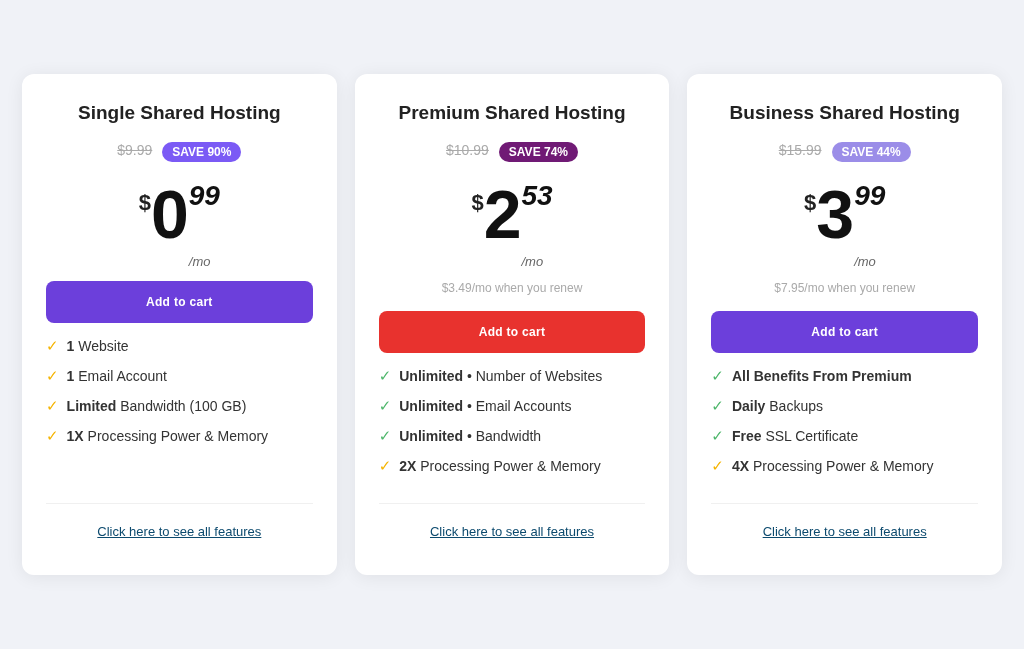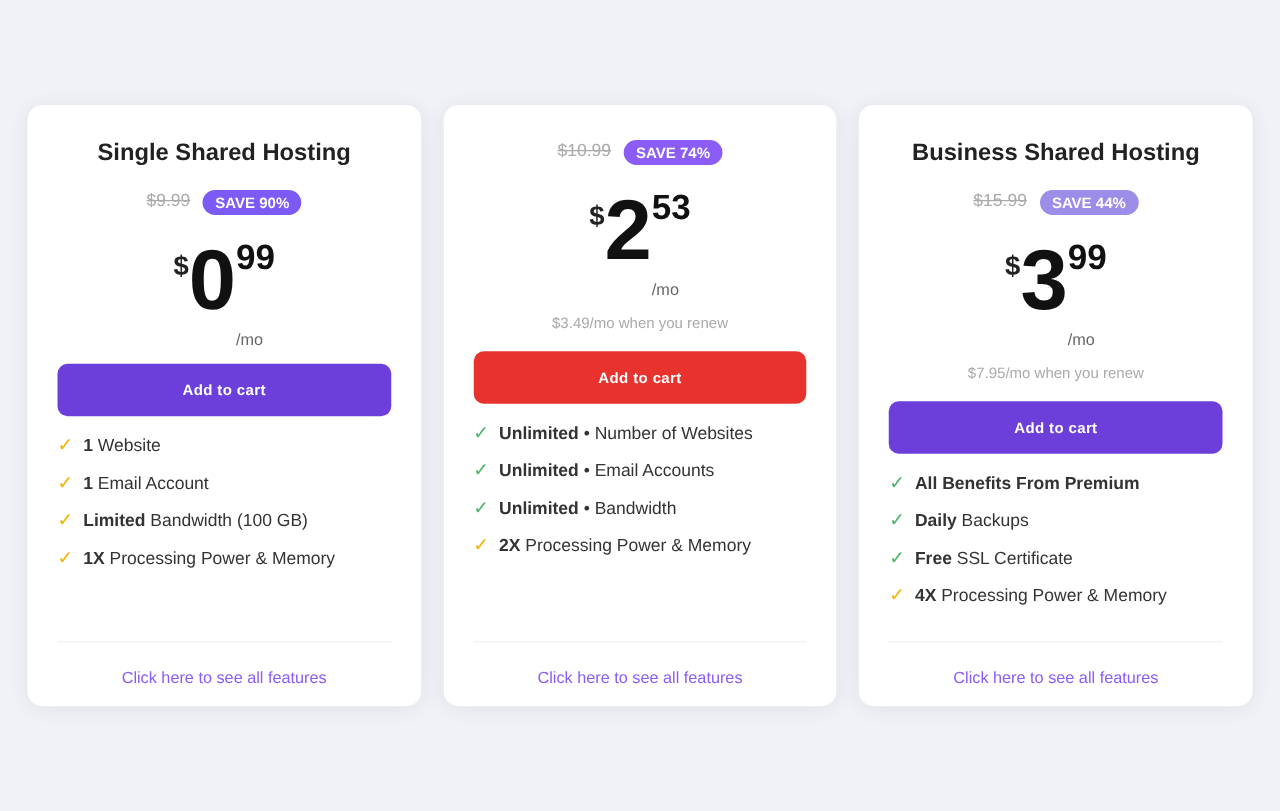--- a/index.html
+++ b/index.html
@@ -14,21 +14,21 @@
     }
     .pricing-container {
       display: flex;
       gap: 18px;
       max-width: 980px;
       width: 100%;
     }
     .plan-card {
       background: #fff;
       border-radius: 12px;
-      padding: 28px 24px 16px;
+      padding: 28px 24px 36px;
       flex: 1;
       box-shadow: 0 2px 18px rgba(0,0,0,0.07);
       display: flex;
       flex-direction: column;
     }
     .plan-title {
       font-size: 19px;
       font-weight: 700;
       color: #222;
       text-align: center;
@@ -46,21 +46,21 @@
       text-decoration: line-through;
     }
     .save-badge {
       border-radius: 20px;
       padding: 3px 10px;
       font-size: 12px;
       font-weight: 700;
       color: #fff;
     }
     .save-badge.purple { background: #7b5af5; }
-    .save-badge.orange { background: #8b5cf6; }
+    .save-badge.orange { background: #701a75; }
     .save-badge.lavender { background: #9b8de8; }
     .price-display {
       display: flex;
       align-items: flex-start;
       justify-content: center;
       margin: 8px 0 4px;
     }
     .price-dollar-sign {
       font-size: 22px;
       font-weight: 700;
@@ -71,20 +71,21 @@
       font-size: 68px;
       font-weight: 900;
       color: #111;
       line-height: 1;
     }
     .price-cents-mo {
       display: flex;
       flex-direction: column;
       justify-content: flex-end;
       margin-bottom: 8px;
+      font-style: italic;
     }
     .price-cents {
       font-size: 28px;
       font-weight: 700;
       color: #111;
     }
     .price-mo {
       font-size: 13px;
       color: #666;
       margin-top: 42px;
@@ -128,24 +129,25 @@
       font-size: 15px;
       flex-shrink: 0;
     }
     .check-icon.yellow { color: #f5b400; }
     .feature-text strong {
       font-weight: 700;
     }
     .see-all-link {
       text-align: center;
       font-size: 13px;
-      color: #8b5cf6;
+      color: #0c4a6e;
       cursor: pointer;
       margin-top: auto;
       padding-top: 8px;
+      text-decoration: underline;
     }
     .divider {
       border: none;
       border-top: 1px solid #f0f0f0;
       margin-bottom: 12px;
     }
   </style>
 </head>
 <body>
 
@@ -185,20 +187,21 @@
           <li>
             <span class="check-icon yellow">✓</span>
             <span class="feature-text"><strong>1X</strong> Processing Power &amp; Memory</span>
           </li>
 
       </ul>
       <hr class="divider">
       <div class="see-all-link">Click here to see all features</div>
     </div>
     <div class="plan-card">
+      <div class="plan-title">Premium Shared Hosting</div>
       <div class="price-row">
         <span class="original-price">$10.99</span>
         <span class="save-badge orange">SAVE 74%</span>
       </div>
       <div class="price-display">
         <span class="price-dollar-sign">$</span>
         <span class="price-main">2</span>
         <div class="price-cents-mo">
           <span class="price-cents">53</span>
           <span class="price-mo">/mo</span>

